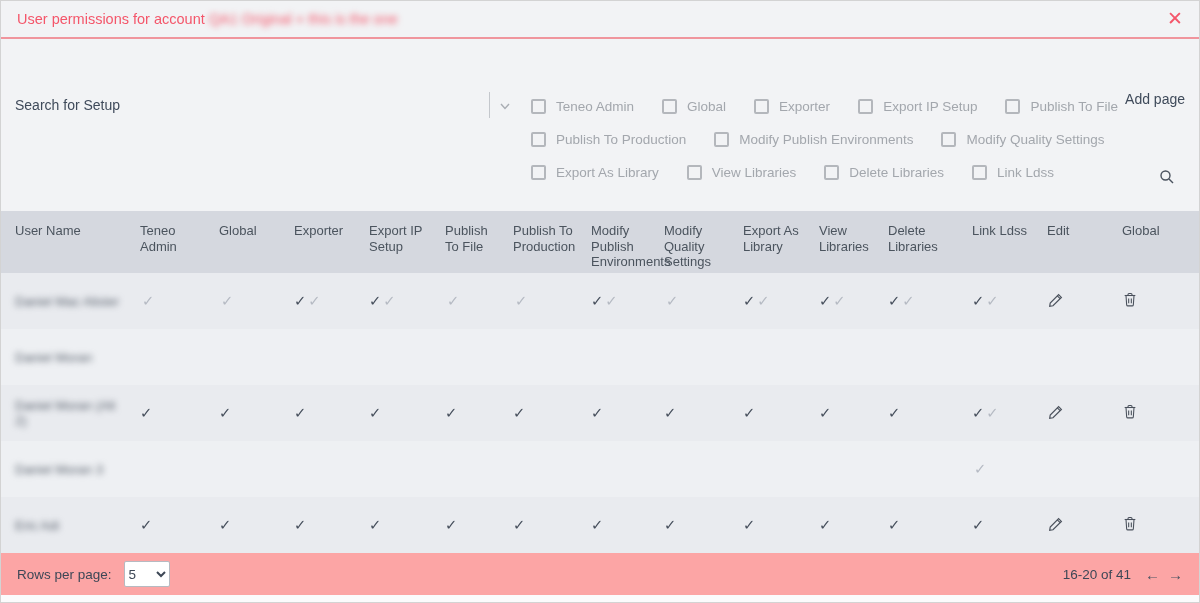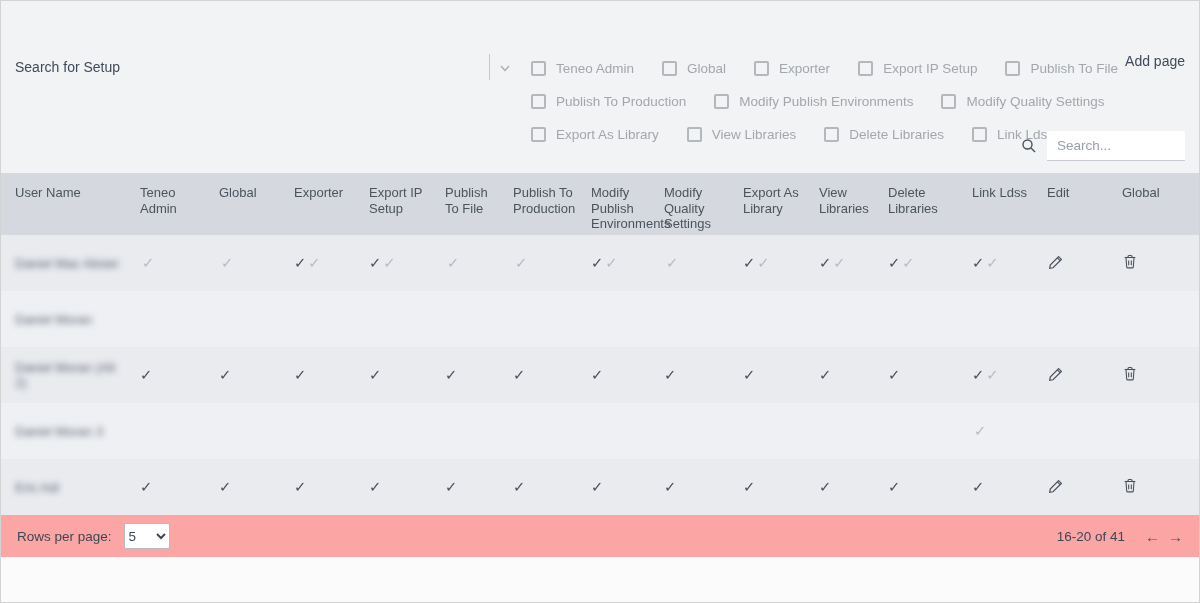--- a/index.html
+++ b/index.html
@@ -63,29 +63,36 @@
   
   .dlg-footer {
     position:relative; height:42px; background:#fca5a5;
     display:flex; align-items:center; padding:0 16px; font-size:13.5px; color:#3d4756;
   }
   .rpp-select {
     margin-left:12px; height:26px; width:46px; font-size:13.5px; color:#3d4756;
     background:#ffffff; border:1px solid #b6bac1; border-radius:2px;
     font-family:"Liberation Sans", sans-serif;
   }
-  .foot-right { position:absolute; right:16px; display:flex; align-items:flex-start; gap:20px; }
+  .foot-right { position:absolute; right:16px; display:flex; align-items:flex-start; gap:14px; }
   .range-label { color:#3d4756; }
   .pg-arrow { font-size:15px; color:#4a5462; cursor:pointer; line-height:1; }
 </style>
 </head>
 <body>
 
 <div class="dialog">
 
+  <div class="dlg-header">
+    <span class="dlg-title">
+      <span>User permissions for account</span>
+      <span class="blur">QA1 Original +  this is the one</span>
+    </span>
+    <span class="close-x">✕</span>
+  </div>
 
   <div class="toolbar">
     <span class="sfu-label">Search for Setup</span>
     <div class="vdivider"></div>
     <span class="dd-chevron">
       <svg width="14" height="14" viewBox="0 0 14 14" fill="none" stroke="currentColor" stroke-width="1.4">
           <polyline points="3,5 7,9.5 11,5"></polyline>
         </svg>
     </span>
     <div class="filters">
@@ -145,21 +152,20 @@
         </div>
       </div>
     <span class="adduser">Add page</span>
     <div class="searchwrap">
       <span class="mag-icon">
         <svg width="16" height="16" viewBox="0 0 16 16" fill="none" stroke="currentColor" stroke-width="1.4">
             <circle cx="6.5" cy="6.5" r="4.5"></circle>
             <line x1="10" y1="10" x2="14" y2="14"></line>
           </svg>
       </span>
-      <input class="search-input" type="text" placeholder="Search..." style="">
     </div>
   </div>
 
   <table>
     <colgroup>
       <col style="width:133px">
         <col style="width:79px">
         <col style="width:75px">
         <col style="width:75px">
       <col style="width:76px">

